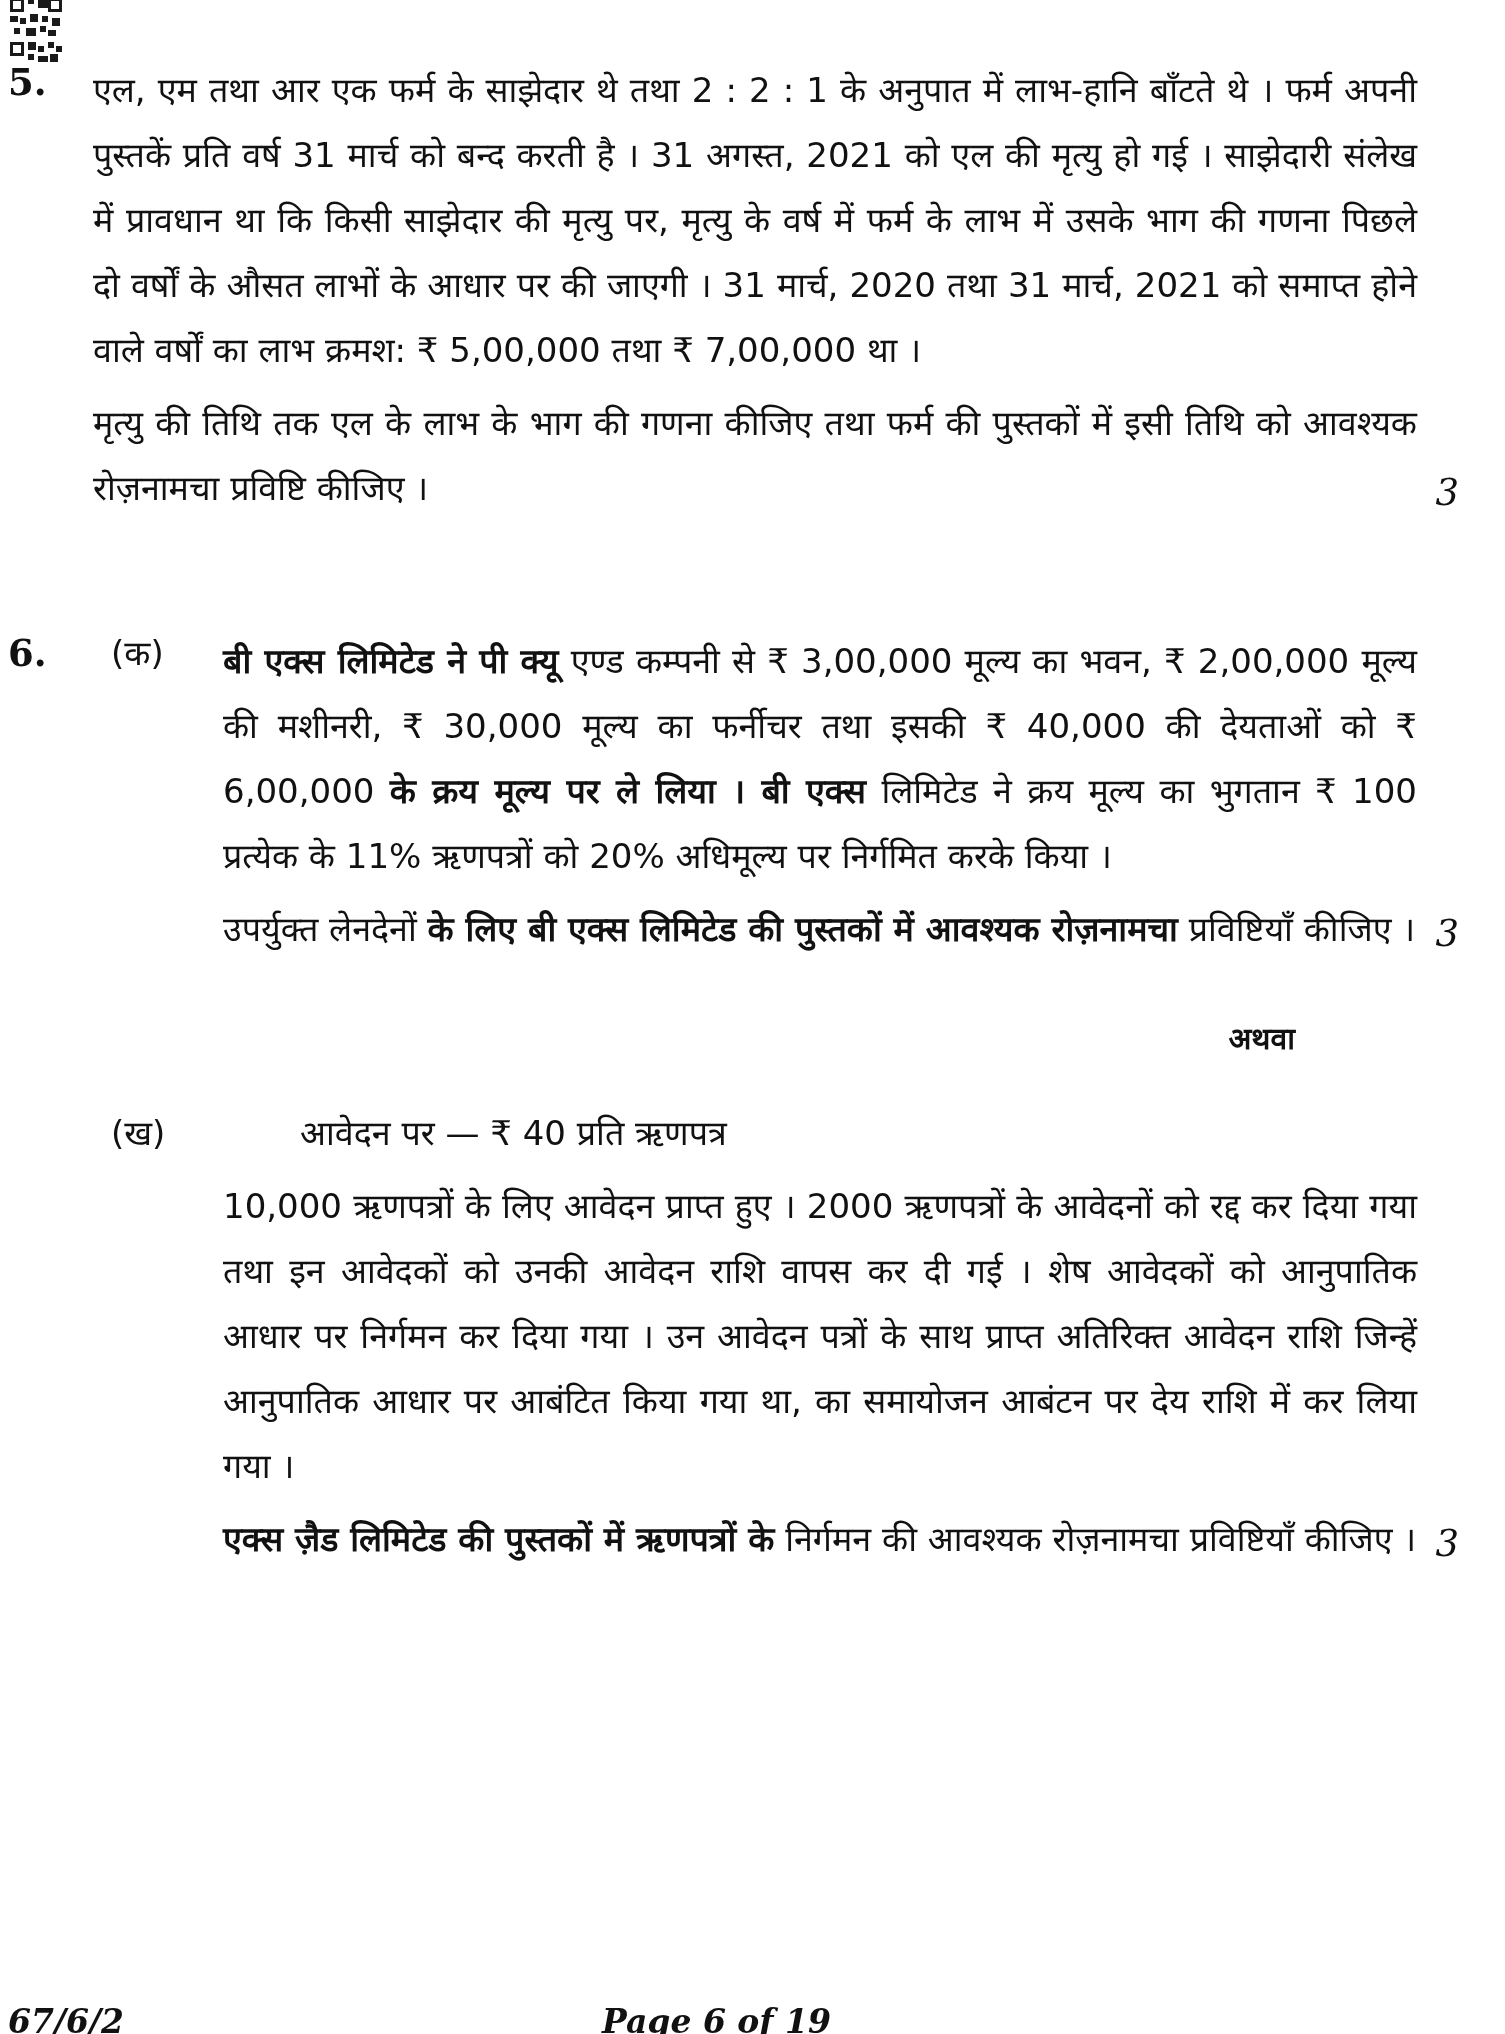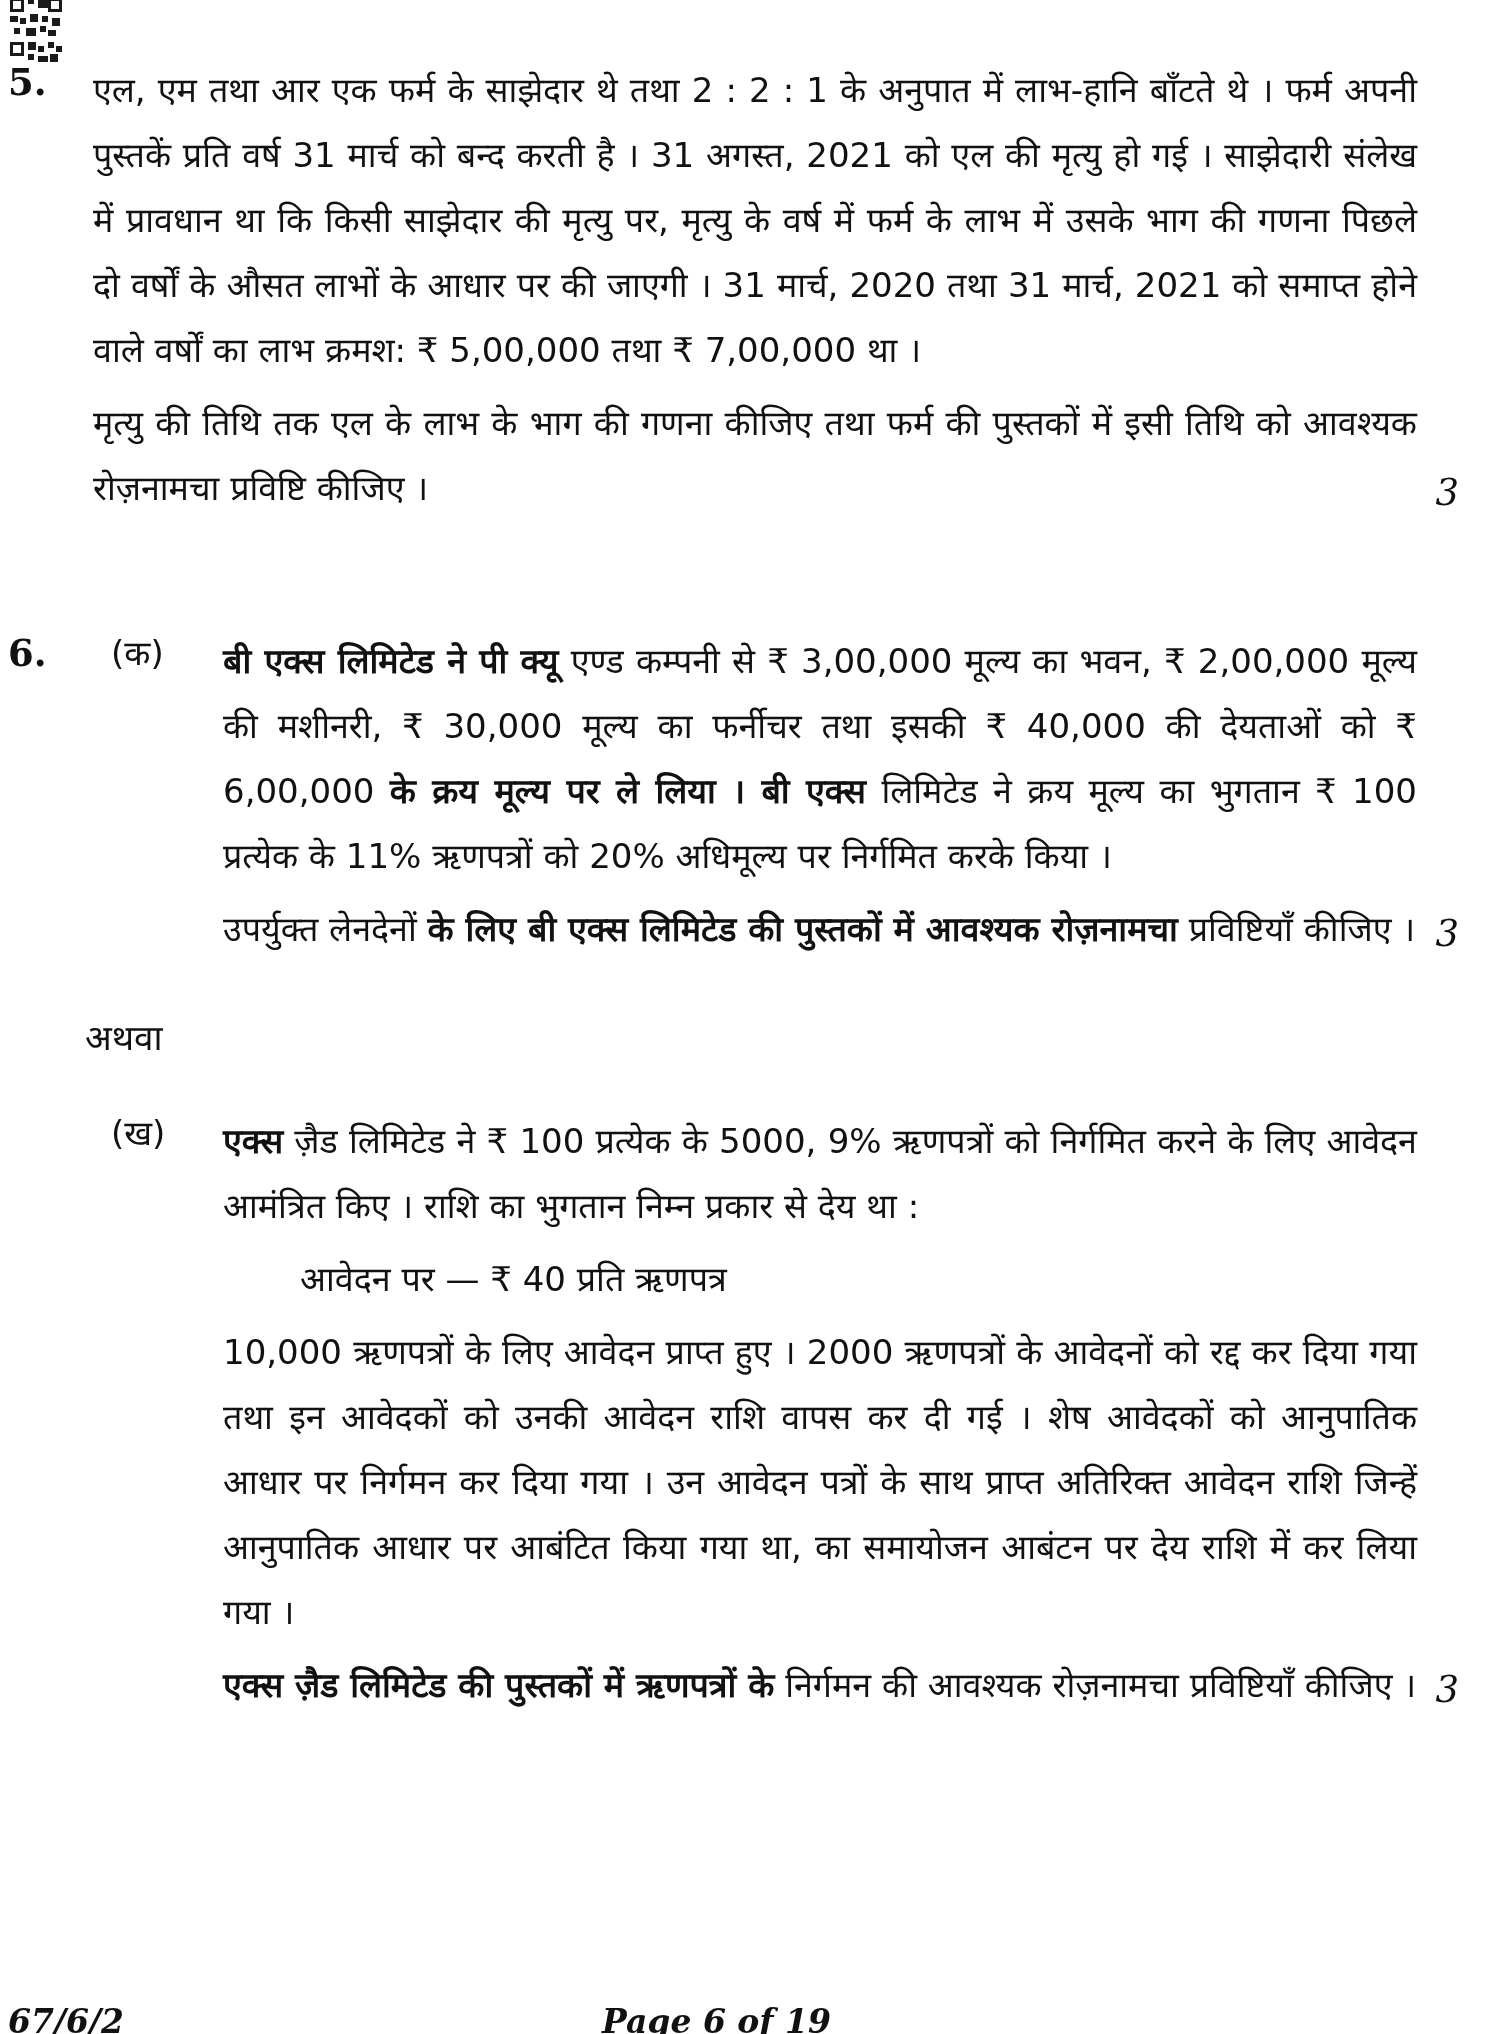--- a/index.html
+++ b/index.html
@@ -42,23 +42,23 @@
     font-size:34px;line-height:65px;
     text-align:left;
   }
   .para-with-mark{position:relative;}
   .marks{
     position:absolute;right:-34px;bottom:10px;
     font-family:"DejaVu Serif",serif;
     font-style:italic;font-size:37px;line-height:1;
   }
   .or{
-    text-align:left;
-    font-size:35px;line-height:65px;
-    font-weight:normal;
+    text-align:right;
+    font-size:30px;line-height:65px;
+    font-weight:bold;
     margin-top:36px;margin-bottom:30px;
     padding-right:130px; 
   }
   .footer{
     position:absolute;left:8px;right:80px;top:2002px;height:40px;
     font-family:"DejaVu Serif",serif;
     font-size:33px;line-height:40px;
   }
   .footer-left{
     position:absolute;left:0;top:0;
@@ -128,21 +128,20 @@
             <span class="marks">3</span>
           </div>
         </div>
       </div>
 
       <div class="or">अथवा</div>
 
       <div class="part">
         <div class="plabel">(ख)</div>
         <div class="pbody">
-          <p class="para"><span class="b">एक्स</span><span> ज़ैड लिमिटेड ने ₹ 100 प्रत्येक के 5000, 9% ऋणपत्रों को निर्गमित करने के लिए आवेदन आमंत्रित किए । राशि का भुगतान निम्न प्रकार से देय था :</span></p>
           <p class="subitem">आवेदन पर — ₹ 40 प्रति ऋणपत्र</p>
           <p class="para">10,000 ऋणपत्रों के लिए आवेदन प्राप्त हुए । 2000 ऋणपत्रों के आवेदनों को रद्द कर दिया गया तथा इन आवेदकों को उनकी आवेदन राशि वापस कर दी गई । शेष आवेदकों को आनुपातिक आधार पर निर्गमन कर दिया गया । उन आवेदन पत्रों के साथ प्राप्त अतिरिक्त आवेदन राशि जिन्हें आनुपातिक आधार पर आबंटित किया गया था, का समायोजन आबंटन पर देय राशि में कर लिया गया ।</p>
           <div class="para-with-mark gap-sm">
             <p class="para"><span class="b">एक्स ज़ैड लिमिटेड की पुस्तकों में ऋणपत्रों के</span><span> निर्गमन की आवश्यक रोज़नामचा प्रविष्टियाँ कीजिए ।</span></p>
             <span class="marks">3</span>
           </div>
         </div>
       </div>
 
     </div>

